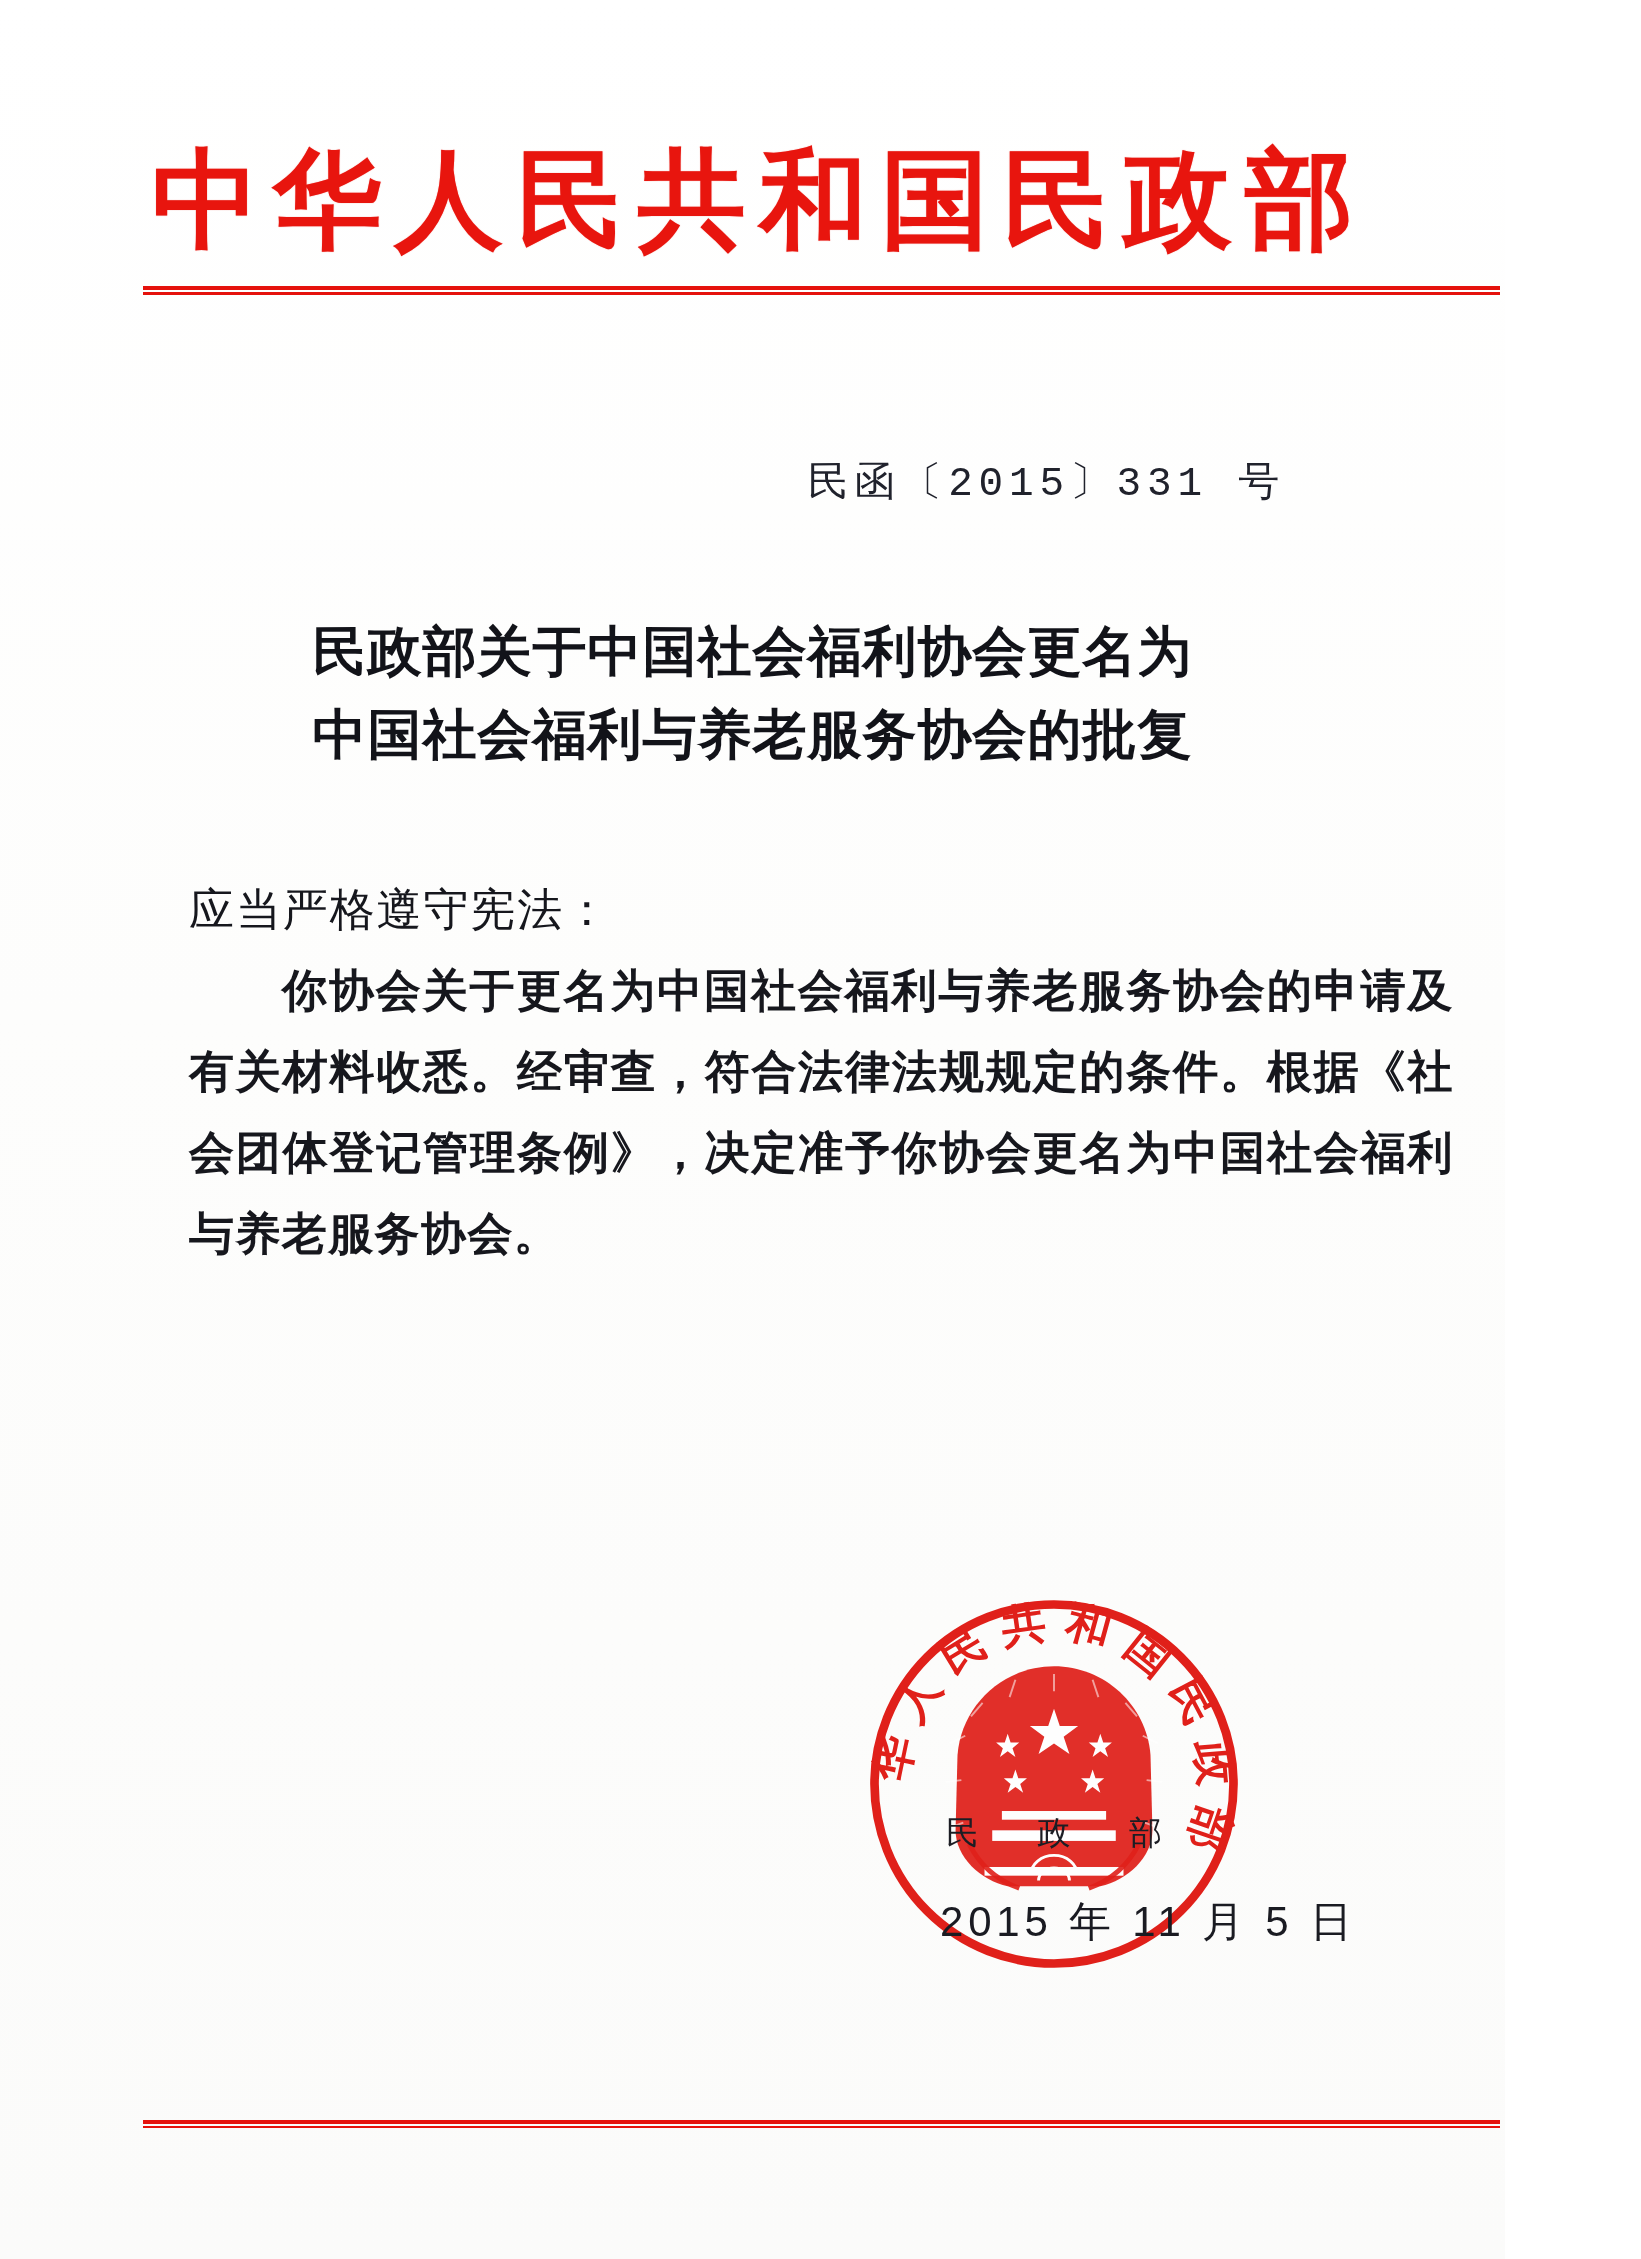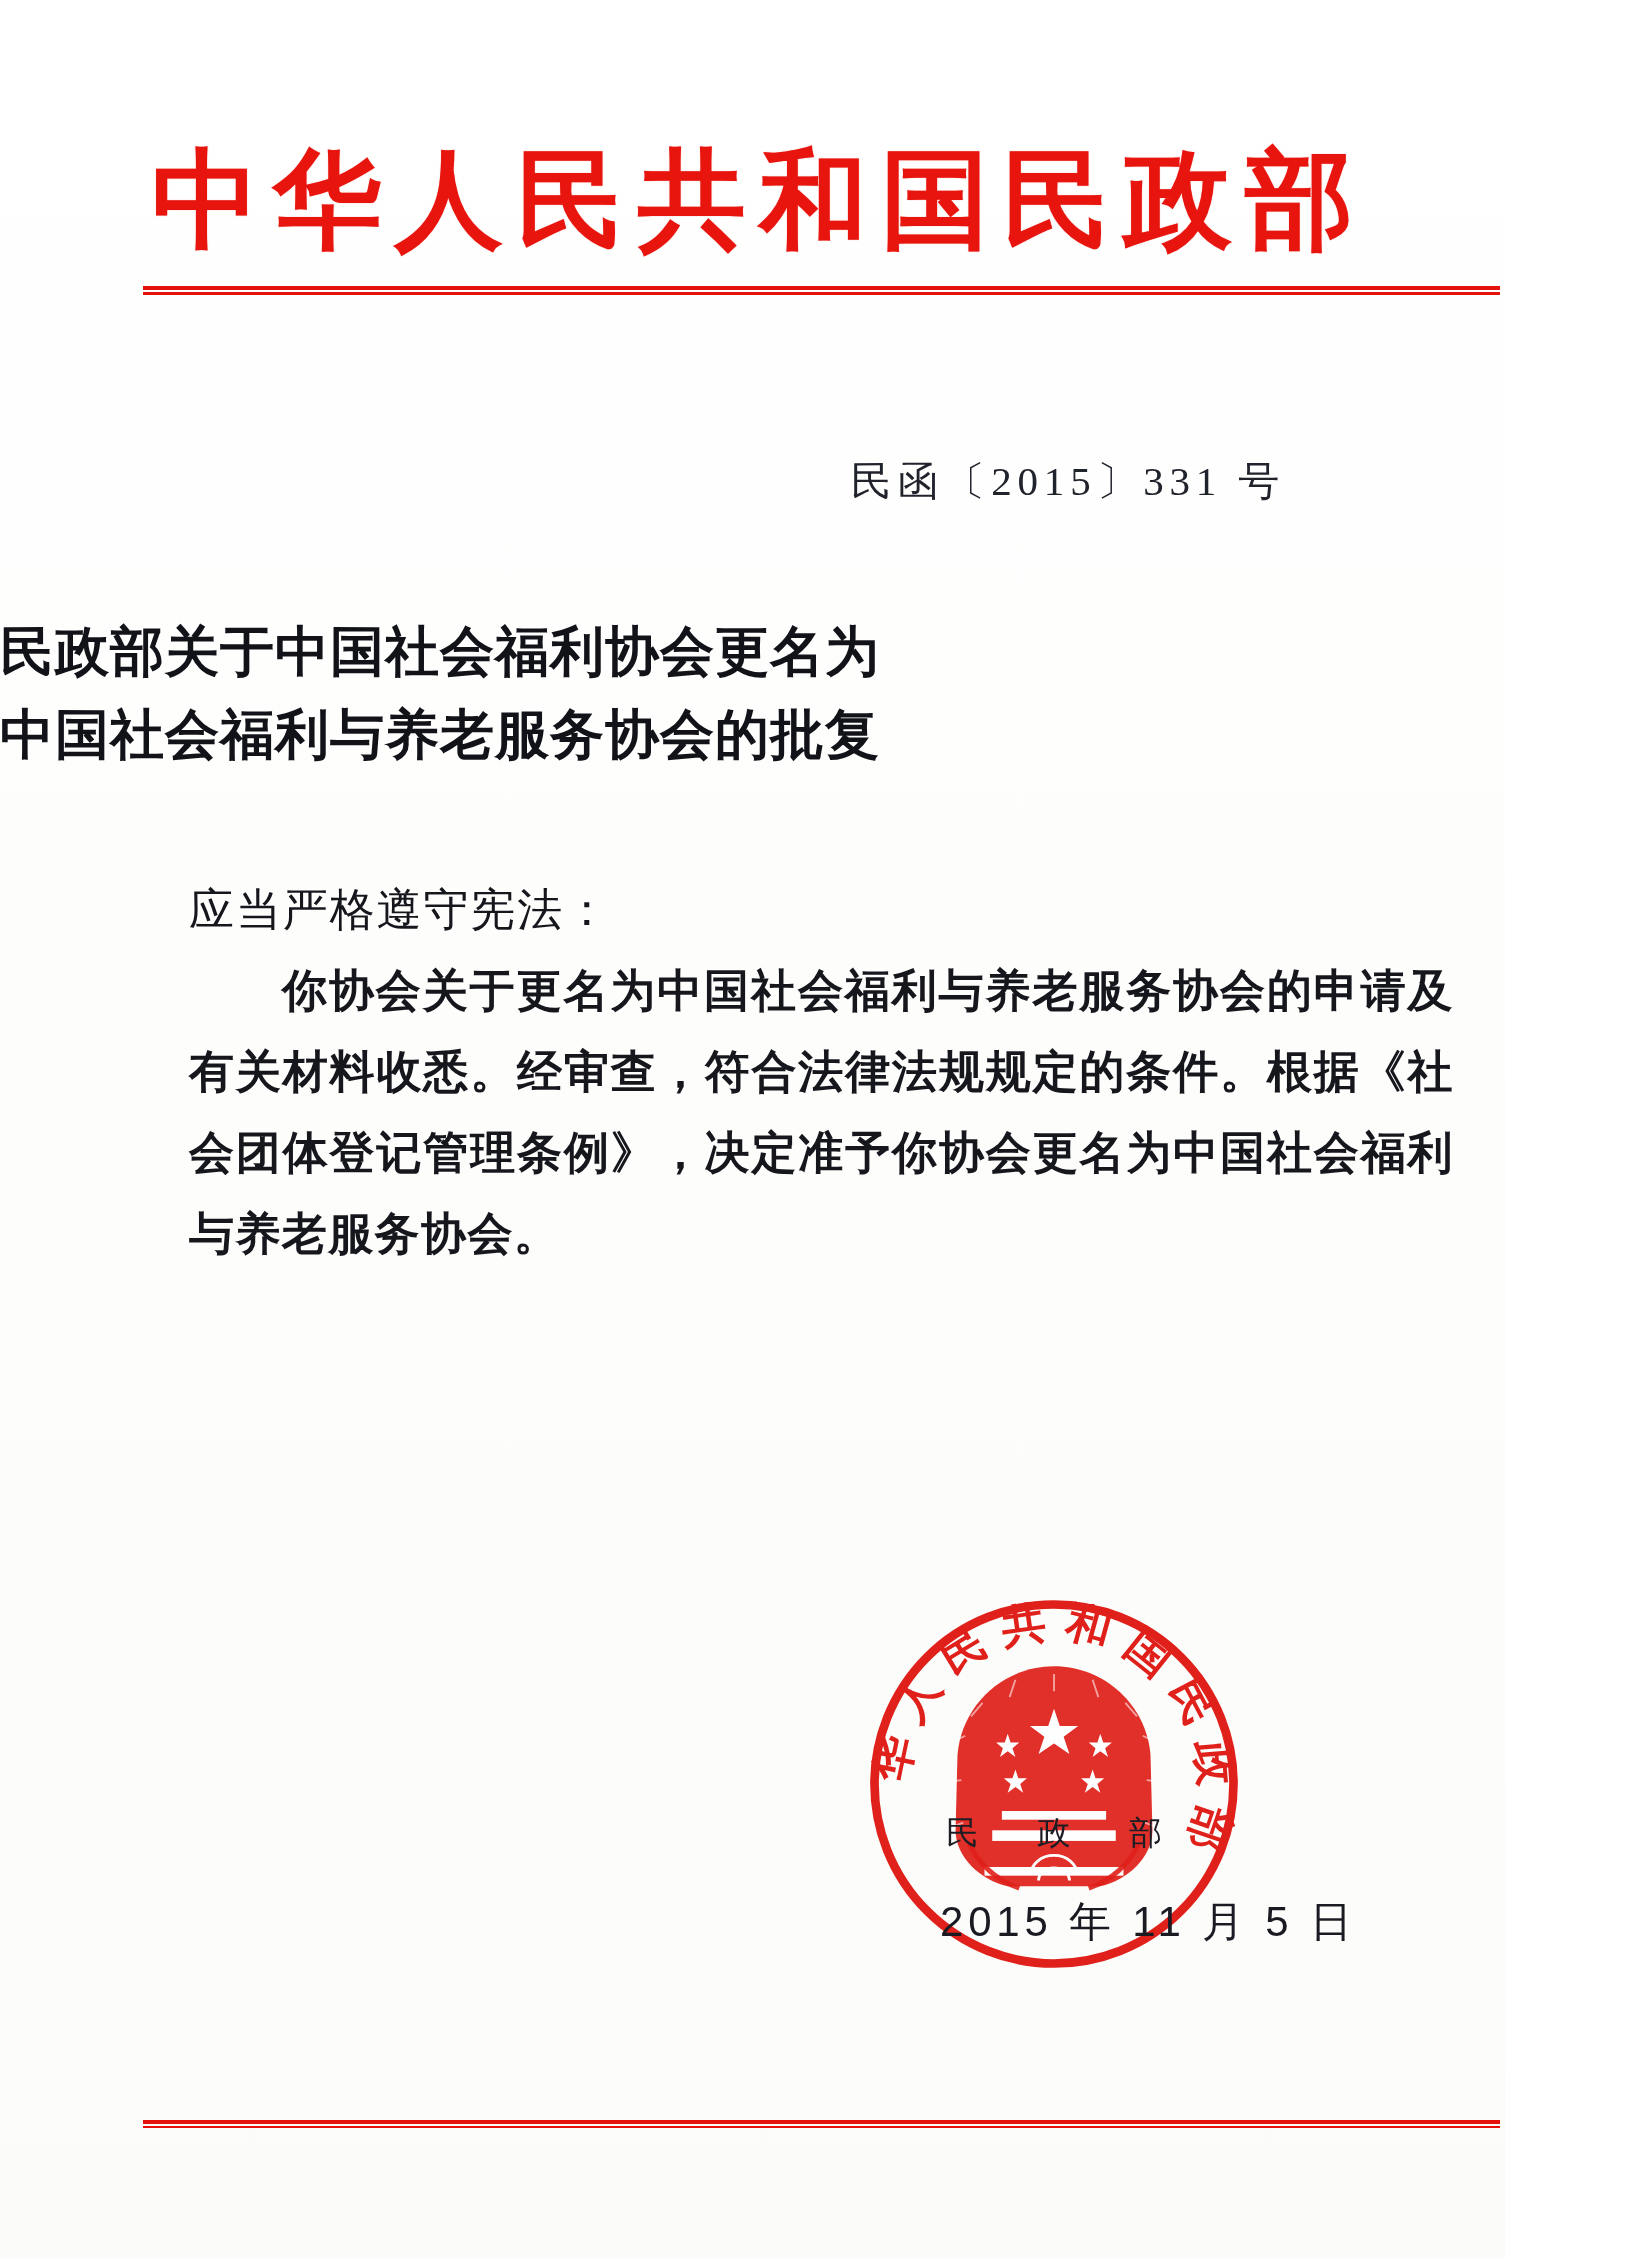--- a/index.html
+++ b/index.html
@@ -78,33 +78,33 @@
   .rule-bottom .r2 {
     position: absolute; left: 0; right: 0; bottom: 0;
     height: 1.9px; background: #e5120c;
   }
 
   
   .doc-number {
     position: absolute;
     right: 220px;
     top: 454px;
-    font-family: Liberation Serif, serif;
+    font-family: Liberation Mono, monospace;
     font-size: 41px;
     letter-spacing: 5.8px;
     color: #20222c;
     white-space: nowrap;
   }
 
   
   .doc-title {
     position: absolute;
     left: 0; right: 0;
     top: 610px;
-    text-align: left;
+    text-align: center;
   }
   .doc-title .tline {
     font-family: "DejaVu Sans", "Liberation Sans", sans-serif;
     font-weight: 700;
     font-size: 54px;
     line-height: 83px;
     color: #121319;
     letter-spacing: 1px;
     white-space: nowrap;
   }

